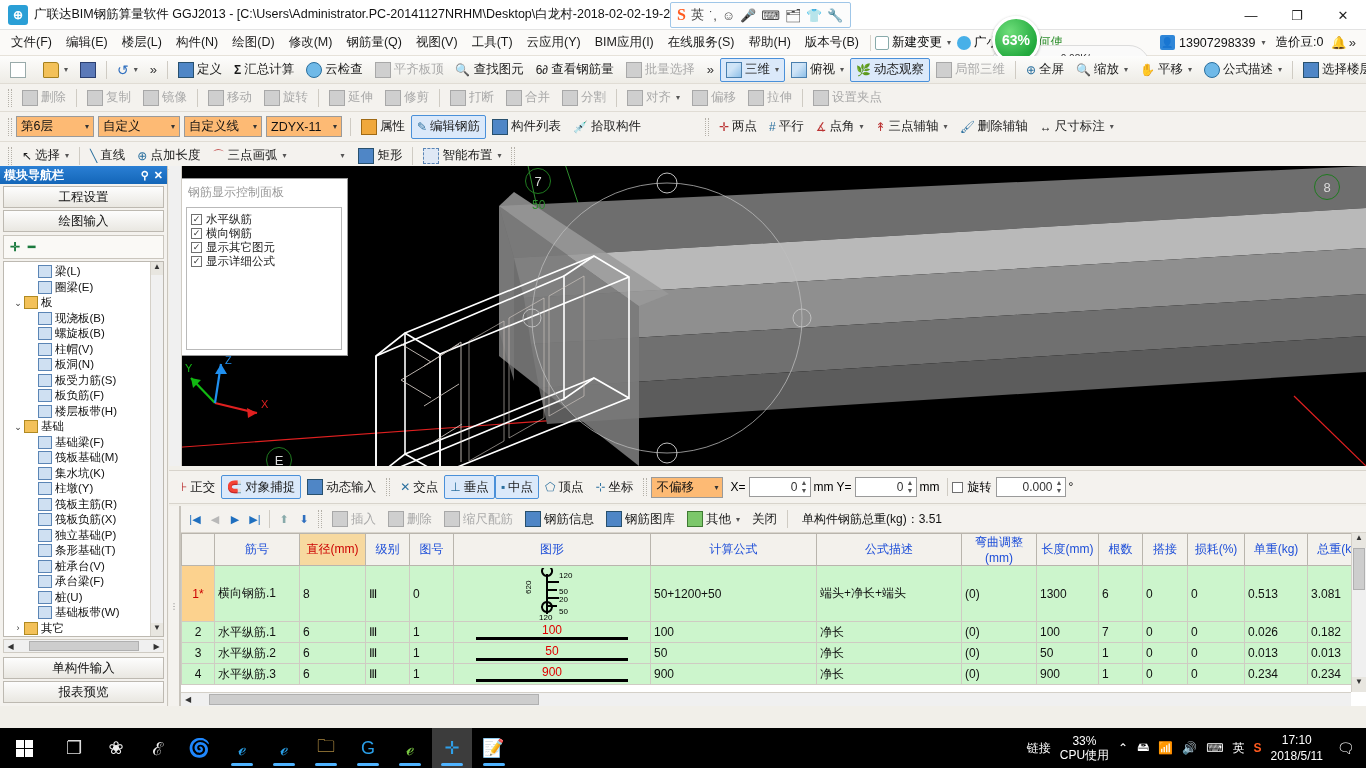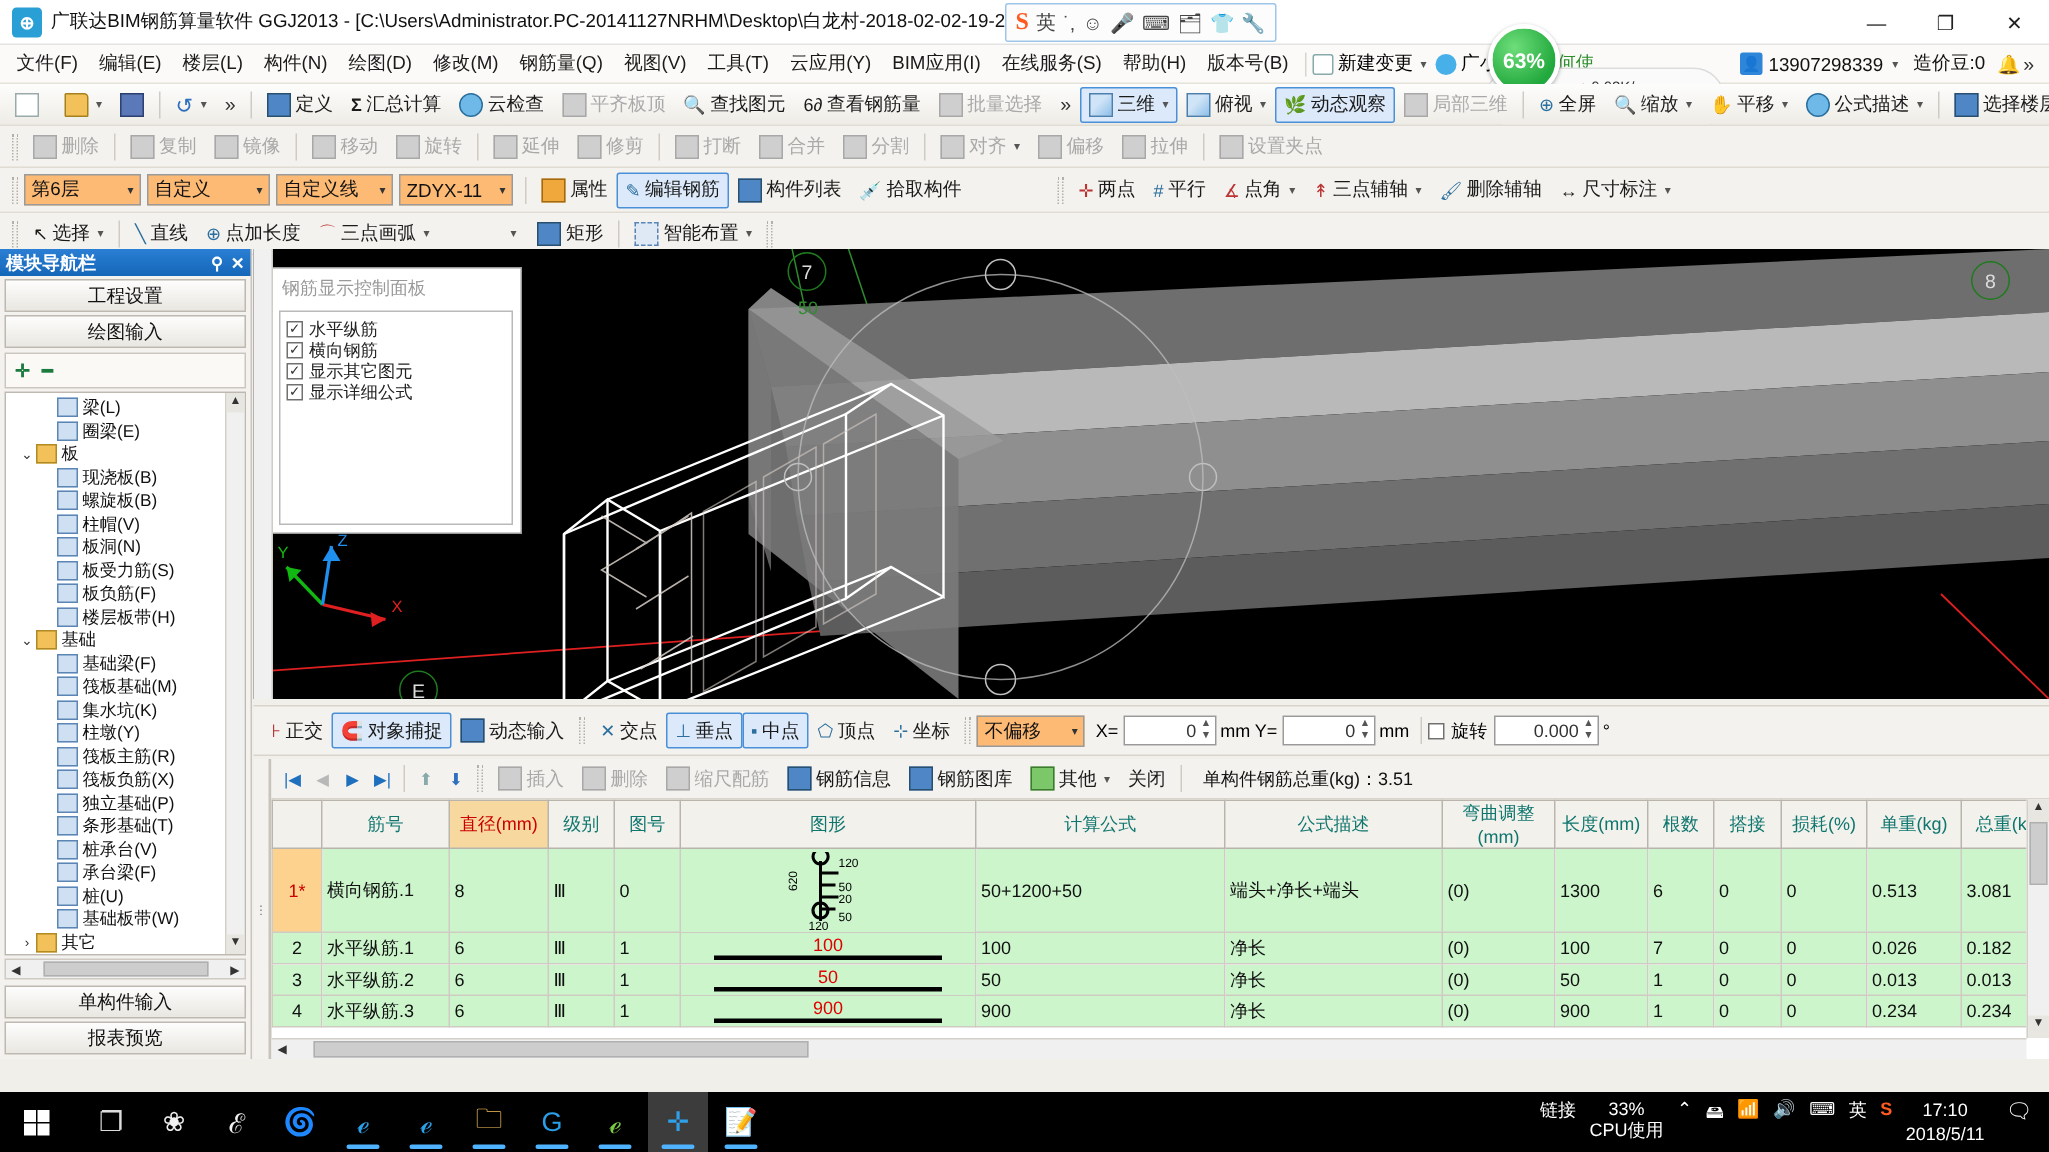--- a/index.html
+++ b/index.html
@@ -209,21 +209,21 @@
     height: 27px; background: #f4f2ee; border-bottom: 1px solid #d8d4cc;
     display: flex; align-items: center; padding-left: 4px;
   }
   .navbtn { width: 20px; text-align: center; font-size: 11px; color: #1f6fbf; }
   .navbtn.dis { color: #b8b8b8; }
   .total-lbl { margin-left: 10px; font-size: 12px; color: #111; white-space: nowrap; }
 
   table.rebar { border-collapse: collapse; width: 100%; table-layout: fixed; }
   table.rebar th {
     background: #f3f1ec; border: 1px solid #b9b5ad; font-weight: normal; font-size: 12px;
-    height: 21px; color: #0f766e; padding: 0 2px;
+    height: 21px; color: #1d4ed8; padding: 0 2px;
   }
   table.rebar th.hl { background: #f7d9a0; color: #c00; }
   table.rebar td {
     border: 1px solid #cfcbc3; background: #ccf5cc; height: 21px; font-size: 12px;
     color: #111; padding: 0 3px; vertical-align: middle; overflow: hidden; white-space: nowrap;
   }
   table.rebar tr.r1 td { height: 56px; }
   td.idx { background: #f7f7f7; text-align: center; color: #222; }
   td.idx.cur { background: #fcd28e; color: #c00; }
   td.sel { background: #b8e6e0; }
@@ -280,21 +280,21 @@
   .taskicons { display: flex; align-items: center; gap: 2px; margin-left: 6px; }
   .tico {
     width: 40px; height: 40px; display: flex; align-items: center; justify-content: center;
     font-size: 18px; position: relative;
   }
   .tico.run::after {
     content:''; position:absolute; bottom:2px; left:9px; width:22px; height:3px;
     background:#4fb3ff; border-radius:2px;
   }
   .tico.active { background: #3c3c3c; }
-  .tray { margin-left: auto; display: flex; align-items: flex-start; gap: 9px; padding-right: 6px; color: #fff; font-size: 12px; }
+  .tray { margin-left: auto; display: flex; align-items: center; gap: 9px; padding-right: 6px; color: #fff; font-size: 12px; }
   .cpu { text-align: center; line-height: 14px; font-size: 12px; color: #fff; }
   .clock { text-align: center; line-height: 16px; font-size: 12px; color: #fff; }
   .notif { width: 28px; display: flex; align-items: center; justify-content: center; font-size: 14px; }
 </style>
 </head>
 <body>
 
 <div class="app">
 
   <div class="titlebar">

